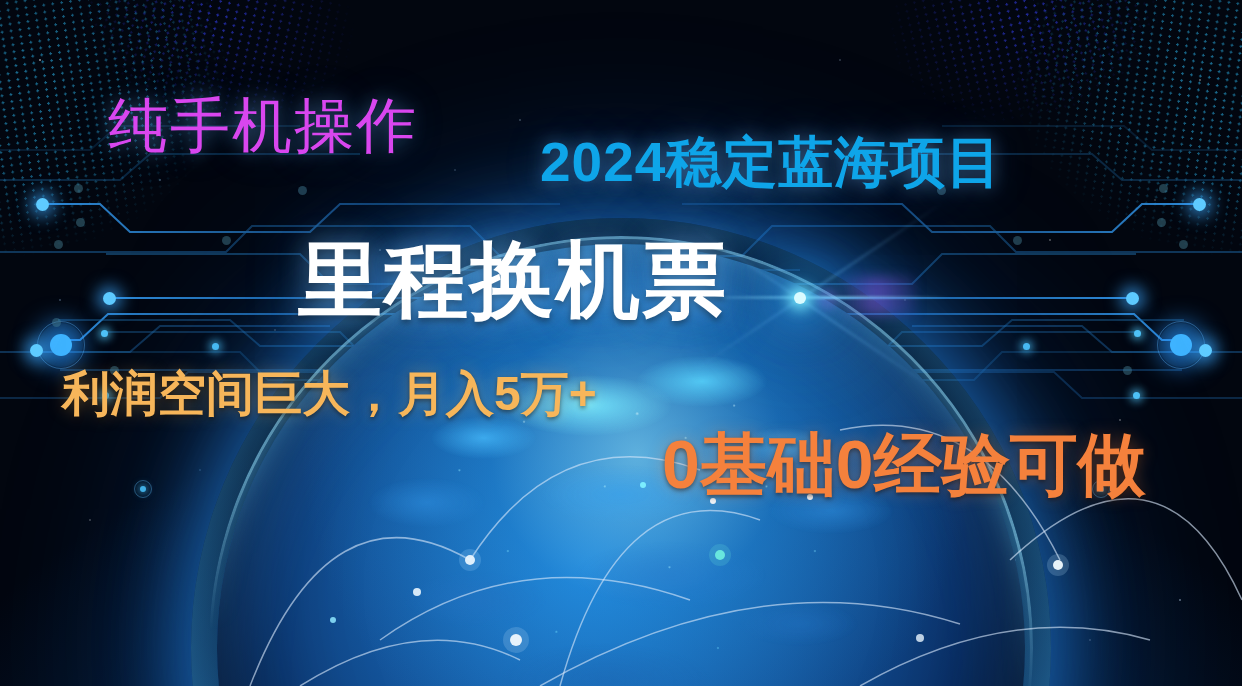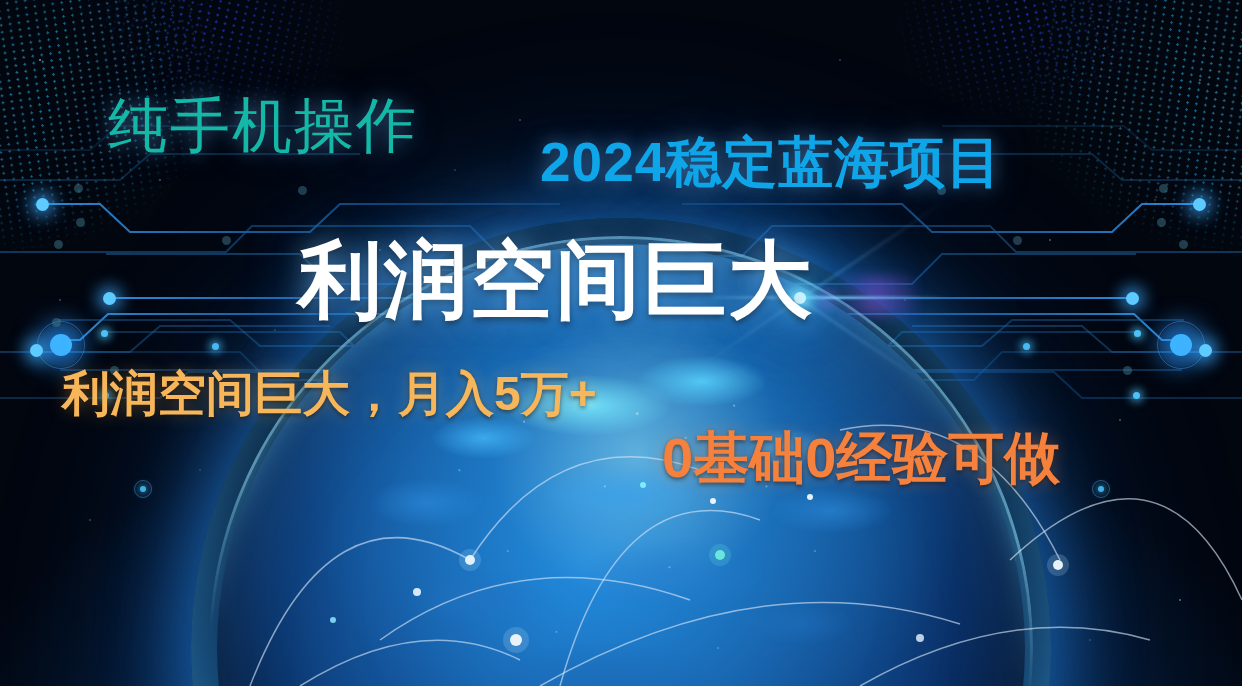--- a/index.html
+++ b/index.html
@@ -192,41 +192,41 @@
     filter:blur(6px);
   }
   .flare-ghost{
     position:absolute;left:816px;top:288px;width:22px;height:22px;border-radius:50%;
     background:rgba(150,100,220,.35);filter:blur(4px);
   }
 
   
   .t{position:absolute;white-space:nowrap;line-height:1;}
   .t-phone{
-    left:108px;top:96px;font-size:60px;font-weight:400;color:#14b8a6;
+    left:108px;top:96px;font-size:60px;font-weight:400;color:#d946ef;
     letter-spacing:2px;
     text-shadow:0 0 18px rgba(120,190,255,.45),0 0 40px rgba(60,140,230,.25);
   }
   .t-year{
     left:540px;top:135px;font-size:55px;font-weight:700;color:#0ea5e9;
     letter-spacing:1px;
     text-shadow:0 0 18px rgba(120,190,255,.45),0 0 42px rgba(60,140,230,.28);
   }
   .t-head{
     left:298px;top:238px;font-size:84px;font-weight:700;color:#fff;
     letter-spacing:2px;
     text-shadow:0 0 26px rgba(130,200,255,.55),0 0 60px rgba(50,140,235,.38),0 3px 6px rgba(0,0,0,.55);
   }
   .t-sub1{
     left:62px;top:370px;font-size:48px;font-weight:700;color:#f7b65a;
     letter-spacing:0px;
     text-shadow:0 0 16px rgba(247,182,90,.35),0 2px 4px rgba(0,0,0,.5);
   }
   .t-sub2{
-    left:662px;top:430px;font-size:56px;font-weight:700;color:#f5813c;
+    left:662px;top:430px;font-size:68px;font-weight:700;color:#f5813c;
     letter-spacing:0px;
     text-shadow:0 0 16px rgba(245,129,60,.35),0 2px 4px rgba(0,0,0,.5);
   }
   .t-brand{
     left:1010px;top:588px;font-size:40px;font-weight:700;color:#fff;
     letter-spacing:1px;
     -webkit-text-stroke:1px rgba(60,10,15,.75);
     text-shadow:0 0 12px rgba(150,200,255,.3);
   }
 </style>
@@ -365,20 +365,20 @@
     <div class="flare-d2"></div>
     <div class="flare-d3"></div>
     <div class="flare-d4"></div>
     <div class="flare-core"></div>
   </div>
 
   <div class="t t-phone">纯手机操作</div>
 
   <div class="t t-year">2024稳定蓝海项目</div>
 
-  <div class="t t-head">利润空间巨大</div>
+  <div class="t t-head">里程换机票</div>
 
   <div class="t t-sub1">利润空间巨大，月入5万+</div>
 
   <div class="t t-sub2">0基础0经验可做</div>
 
 
 </div>
 
 </body></html>

